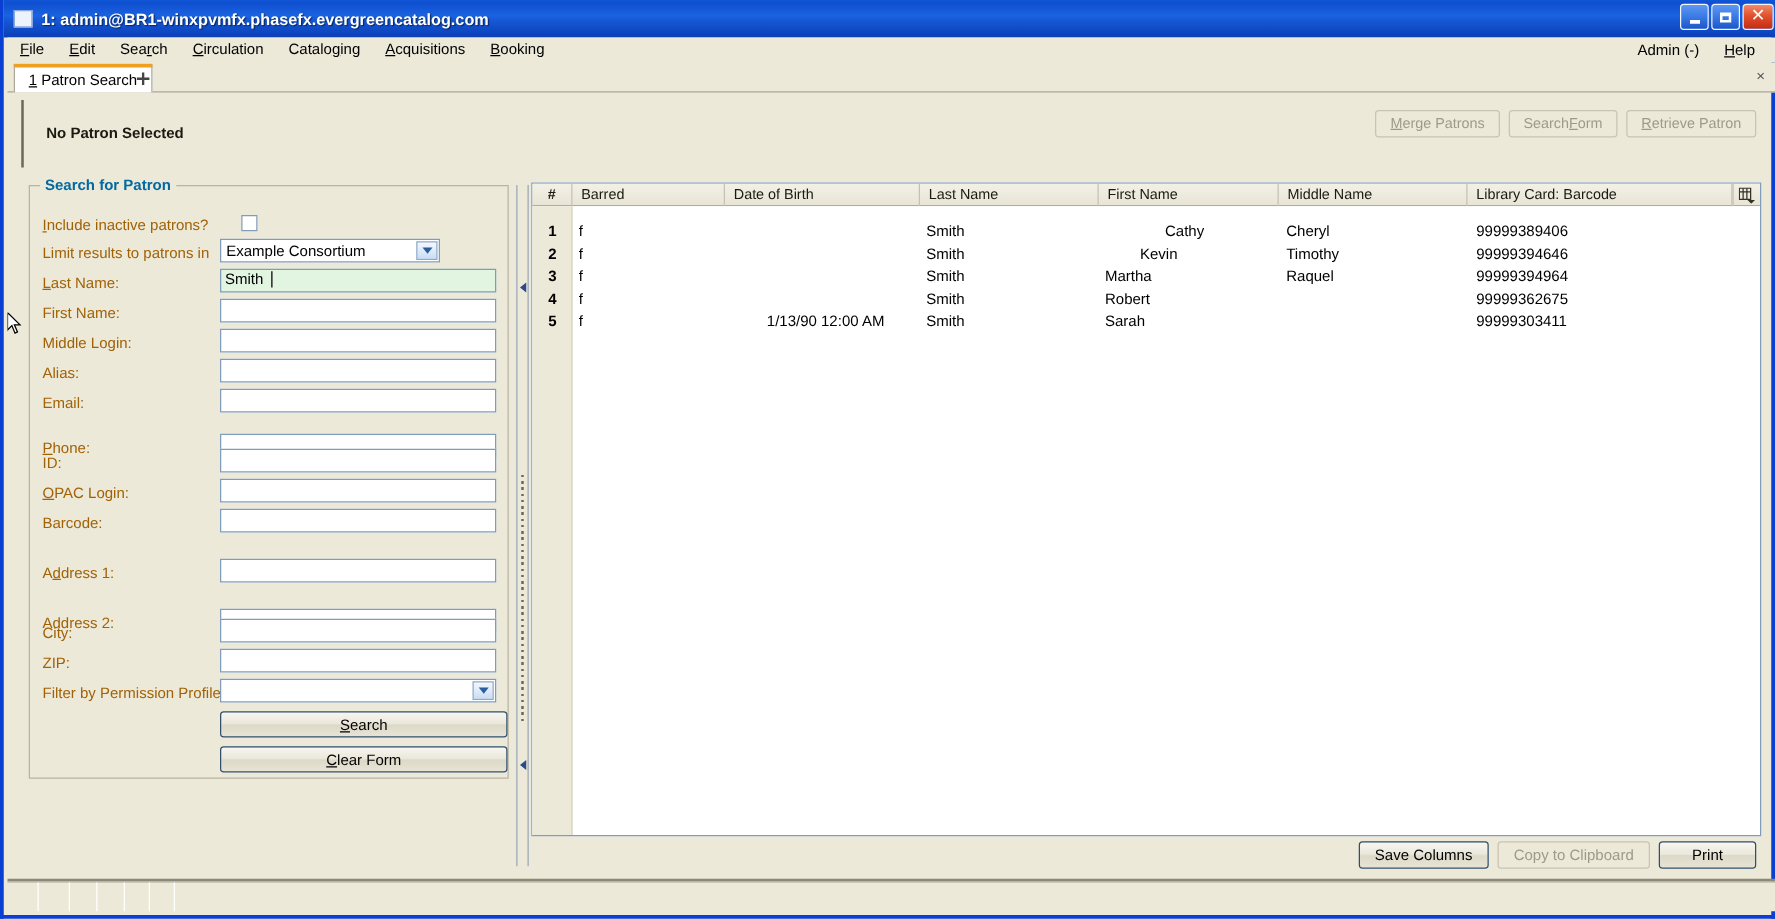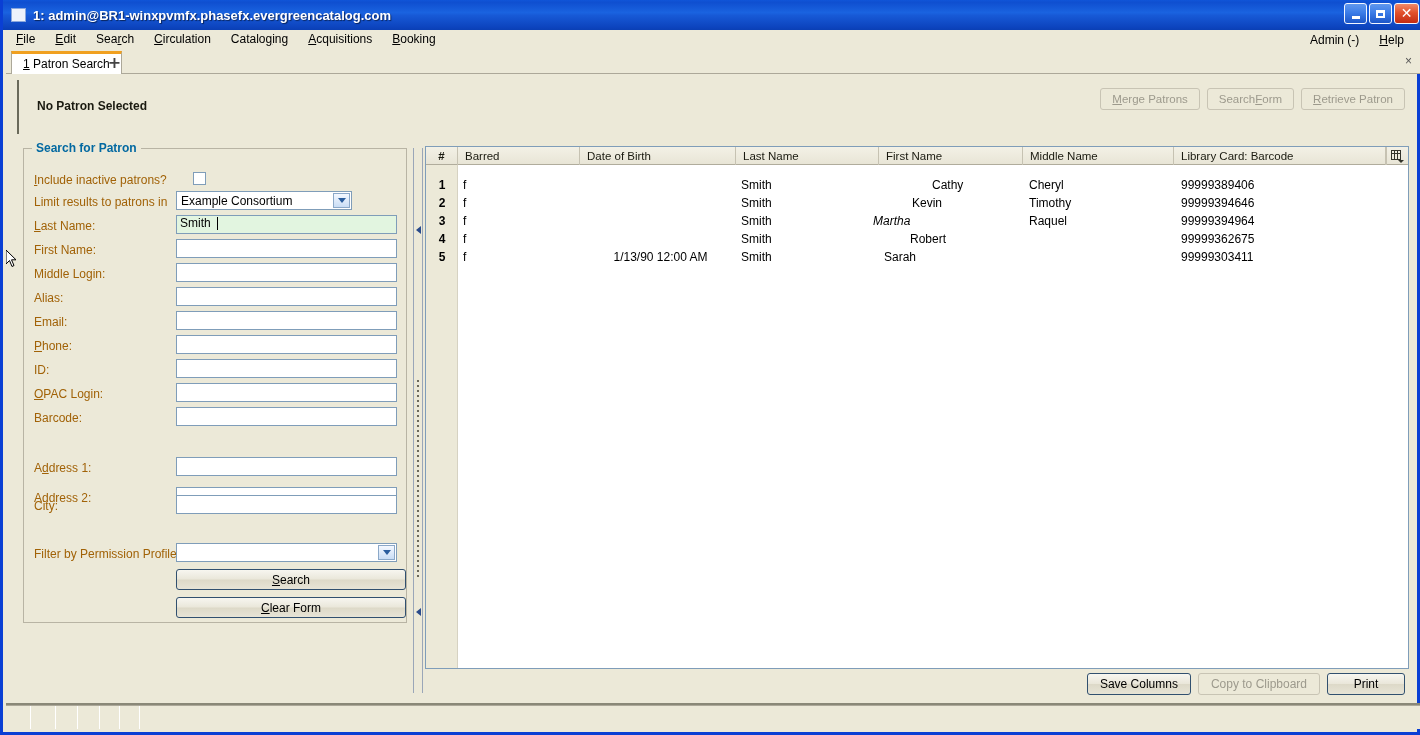--- a/index.html
+++ b/index.html
@@ -516,55 +516,59 @@
       <div class="form-row" style="top:138px;">
         <div class="form-label">Alias:</div>
         <div class="form-input"><span></span></div>
       </div>
 
       <div class="form-row" style="top:162px;">
         <div class="form-label">Email:</div>
         <div class="form-input"><span></span></div>
       </div>
 
-      <div class="form-row" style="top:186px;">
+      <div class="form-row" style="top:198px;">
         <div class="form-label"><span class="mn">P</span>hone:</div>
         <div class="form-input"><span></span></div>
       </div>
 
       <div class="form-row" style="top:210px;">
         <div class="form-label">ID:</div>
         <div class="form-input"><span></span></div>
       </div>
 
       <div class="form-row" style="top:234px;">
         <div class="form-label"><span class="mn">O</span>PAC Login:</div>
         <div class="form-input"><span></span></div>
       </div>
 
       <div class="form-row" style="top:258px;">
         <div class="form-label">Barcode:</div>
         <div class="form-input"><span></span></div>
       </div>
 
-      <div class="form-row" style="top:308px;">
+      <div class="form-row" style="top:298px;">
         <div class="form-label">A<span class="mn">d</span>dress 1:</div>
         <div class="form-input"><span></span></div>
       </div>
 
       <div class="form-row" style="top:306px;margin-top:32px;">
         <div class="form-label">Address 2:</div>
         <div class="form-input"><span></span></div>
       </div>
 
       <div class="form-row" style="top:346px;">
         <div class="form-label">City:</div>
         <div class="form-input"><span></span></div>
       </div>
 
+      <div class="form-row" style="top:370px;">
+        <div class="form-label">ZIP:</div>
+        <div class="form-input"><span></span></div>
+      </div>
 
       <div class="form-row" style="top:394px;">
         <div class="form-label">Filter by Permission Profile:</div>
         <div class="form-select wide">
           <span></span>
           <div class="sel-arrow"></div>
         </div>
       </div>
 
       <div class="form-btn" style="top:420px;">
@@ -625,31 +629,31 @@
         <div class="cell" style="left:458px;width:143px;margin-left:28px;">Kevin</div>
         <div class="cell" style="left:603px;width:150px;">Timothy</div>
         <div class="cell" style="left:755px;width:210px;">99999394646</div>
       </div>
 
       <div class="data-row" style="top:47px;">
         <div class="cell num">3</div>
         <div class="cell" style="left:37px;width:120px;">f</div>
         <div class="cell" style="left:157px;width:155px;justify-content:center;"></div>
         <div class="cell" style="left:315px;width:142px;">Smith</div>
-        <div class="cell" style="left:447px;width:143px;font-style:italic;">Martha</div>
+        <div class="cell" style="left:458px;width:143px;">Martha</div>
         <div class="cell" style="left:603px;width:150px;">Raquel</div>
         <div class="cell" style="left:755px;width:210px;">99999394964</div>
       </div>
 
       <div class="data-row" style="top:65px;">
         <div class="cell num">4</div>
         <div class="cell" style="left:37px;width:120px;">f</div>
         <div class="cell" style="left:157px;width:155px;justify-content:center;"></div>
         <div class="cell" style="left:315px;width:142px;">Smith</div>
-        <div class="cell" style="left:484px;width:143px;">Robert</div>
+        <div class="cell" style="left:458px;width:143px;">Robert</div>
         <div class="cell" style="left:603px;width:150px;"></div>
         <div class="cell" style="left:755px;width:210px;">99999362675</div>
       </div>
 
       <div class="data-row" style="top:83px;">
         <div class="cell num">5</div>
         <div class="cell" style="left:37px;width:120px;">f</div>
         <div class="cell" style="left:157px;width:155px;justify-content:center;">1/13/90 12:00 AM</div>
         <div class="cell" style="left:315px;width:142px;">Smith</div>
         <div class="cell" style="left:458px;width:143px;">Sarah</div>

